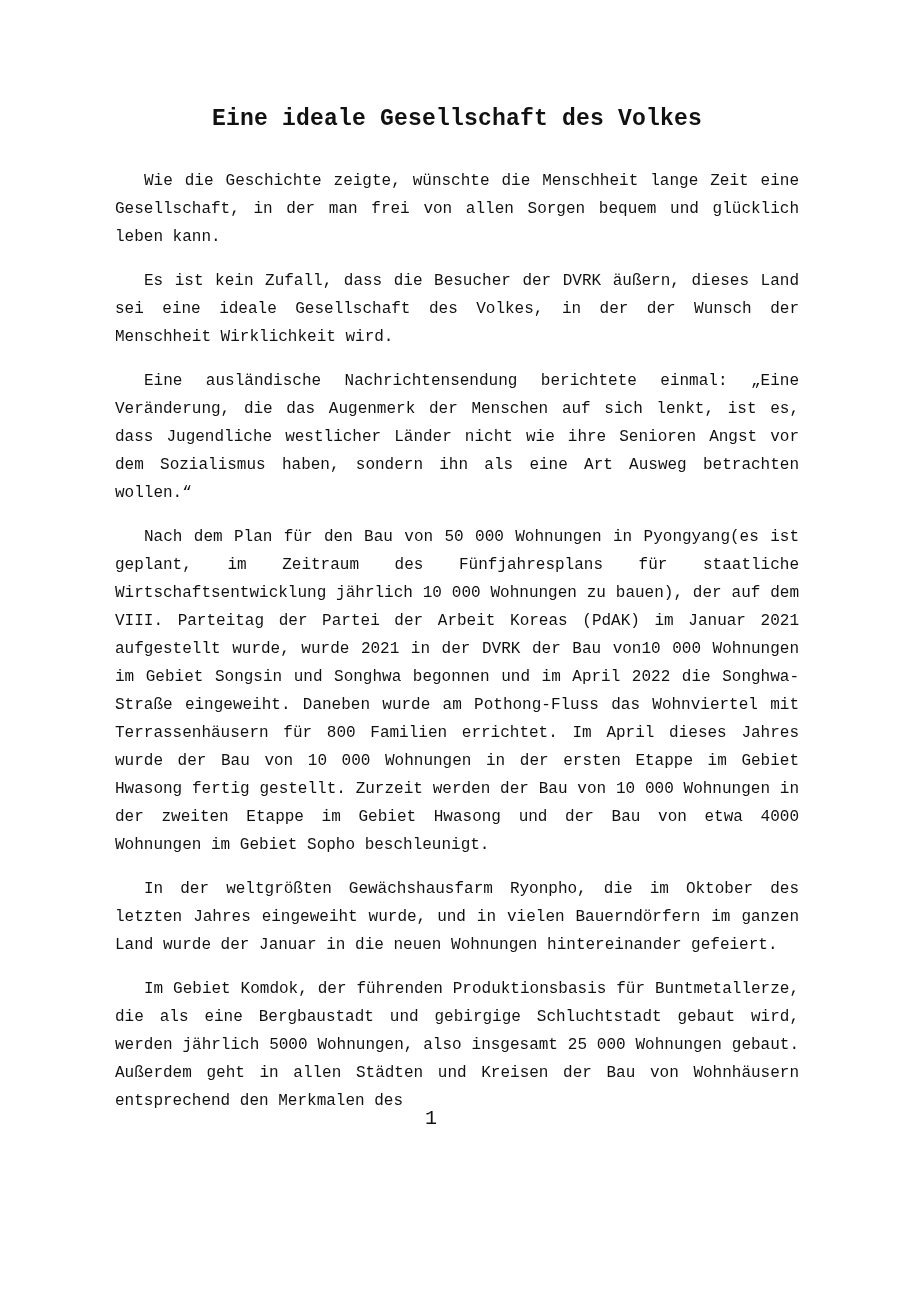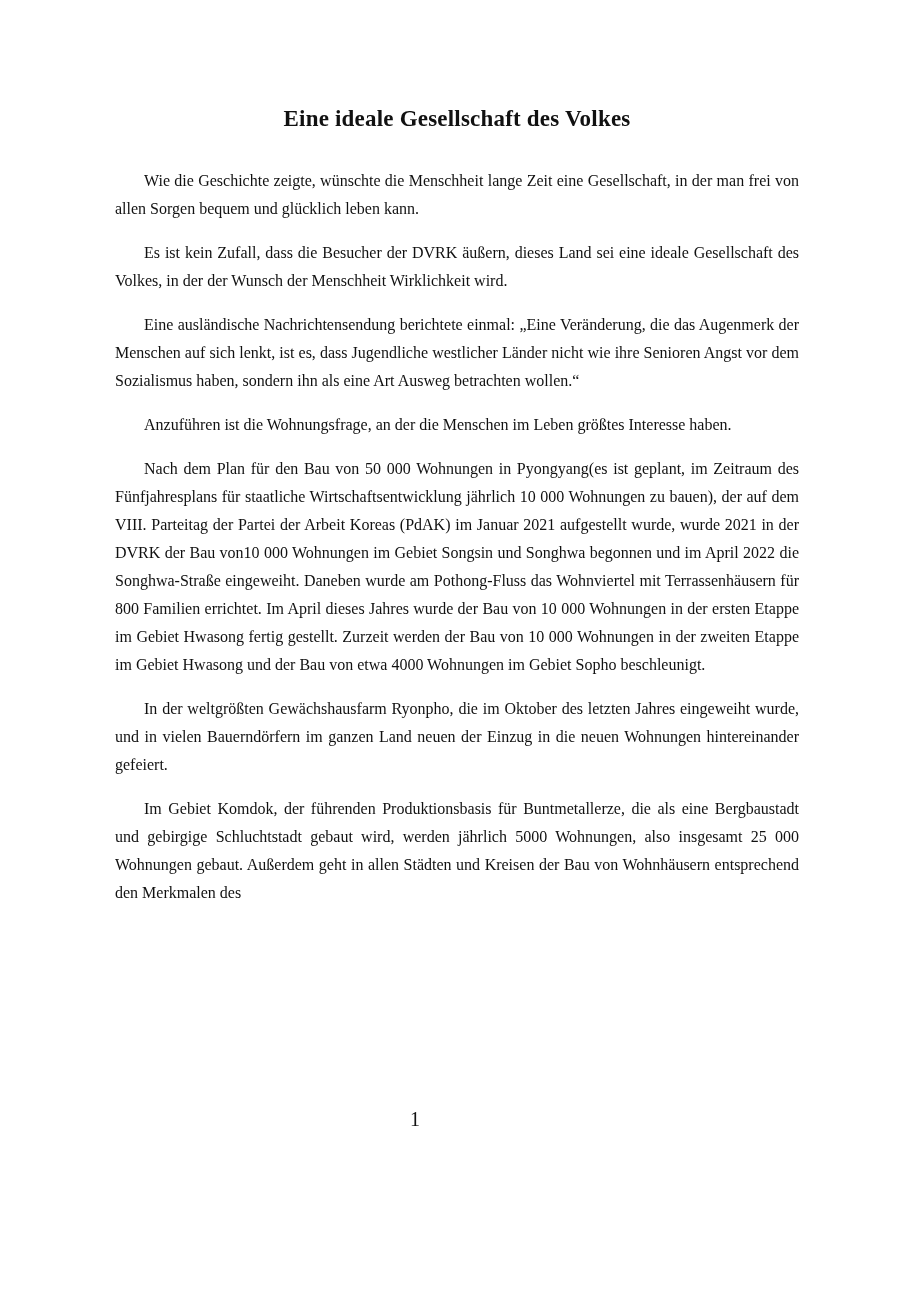--- a/index.html
+++ b/index.html
@@ -6,22 +6,23 @@
     margin: 0;
     padding: 0;
     background: #ffffff;
   }
   .page {
     position: relative;
     width: 830px;
     height: 1291px;
     background: #ffffff;
     color: #111111;
-    font-family: Liberation Serif, serif;
+    font-family: Liberation Mono, monospace;
     overflow: hidden;
+    padding-left: 32px;
   }
   .content {
     position: absolute;
     top: 0;
     left: 99px;
     width: 716px;
   }
   .doc-title {
     margin: 0;
     padding-top: 103px;
@@ -55,20 +56,19 @@
 </head>
 <body>
 
 <div class="page">
   <div class="content">
     <h1 class="doc-title">Eine ideale Gesellschaft des Volkes</h1>
     <div class="body-text">
       <p>Wie die Geschichte zeigte, wünschte die Menschheit lange Zeit eine Gesellschaft, in der man frei von allen Sorgen bequem und glücklich leben kann.</p>
       <p>Es ist kein Zufall, dass die Besucher der DVRK äußern, dieses Land sei eine ideale Gesellschaft des Volkes, in der der Wunsch der Menschheit Wirklichkeit wird.</p>
       <p>Eine ausländische Nachrichtensendung berichtete einmal: „Eine Veränderung, die das Augenmerk der Menschen auf sich lenkt, ist es, dass Jugendliche westlicher Länder nicht wie ihre Senioren Angst vor dem Sozialismus haben, sondern ihn als eine Art Ausweg betrachten wollen.“</p>
-      <p>Anzuführen ist die Wohnungsfrage, an der die Menschen im Leben größtes Interesse haben.</p>
       <p>Nach dem Plan für den Bau von 50&nbsp;000 Wohnungen in Pyongyang(es ist geplant, im Zeitraum des Fünfjahresplans für staatliche Wirtschaftsentwicklung jährlich 10&nbsp;000 Wohnungen zu bauen), der auf dem VIII. Parteitag der Partei der Arbeit Koreas (PdAK) im Januar 2021 aufgestellt wurde, wurde 2021 in der DVRK der Bau von10&nbsp;000 Wohnungen im Gebiet Songsin und Songhwa begonnen und im April 2022 die Songhwa-Straße eingeweiht. Daneben wurde am Pothong-Fluss das Wohnviertel mit Terrassenhäusern für 800 Familien errichtet. Im April dieses Jahres wurde der Bau von 10&nbsp;000 Wohnungen in der ersten Etappe im Gebiet Hwasong fertig gestellt. Zurzeit werden der Bau von 10&nbsp;000 Wohnungen in der zweiten Etappe im Gebiet Hwasong und der Bau von etwa 4000 Wohnungen im Gebiet Sopho beschleunigt.</p>
-      <p>In der weltgrößten Gewächshausfarm Ryonpho, die im Oktober des letzten Jahres eingeweiht wurde, und in vielen Bauerndörfern im ganzen Land neuen der Einzug in die neuen Wohnungen hintereinander gefeiert.</p>
+      <p>In der weltgrößten Gewächshausfarm Ryonpho, die im Oktober des letzten Jahres eingeweiht wurde, und in vielen Bauerndörfern im ganzen Land wurde der Januar in die neuen Wohnungen hintereinander gefeiert.</p>
       <p>Im Gebiet Komdok, der führenden Produktionsbasis für Buntmetallerze, die als eine Bergbaustadt und gebirgige Schluchtstadt gebaut wird, werden jährlich 5000 Wohnungen, also insgesamt 25&nbsp;000 Wohnungen gebaut. Außerdem geht in allen Städten und Kreisen der Bau von Wohnhäusern entsprechend den Merkmalen des</p>
     </div>
   </div>
   <div class="page-number">1</div>
 </div>
 
 </body></html>

